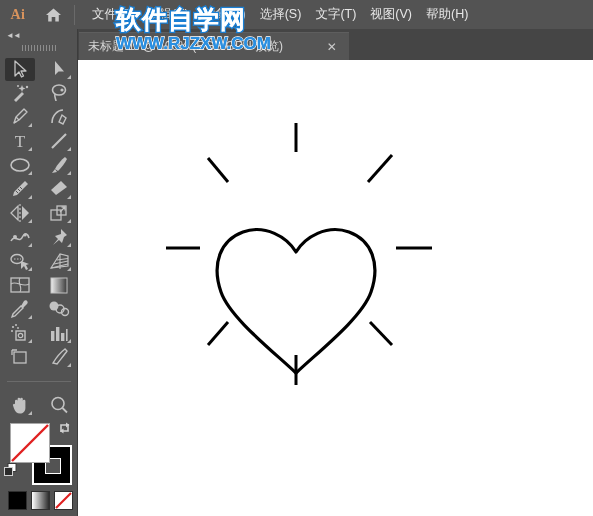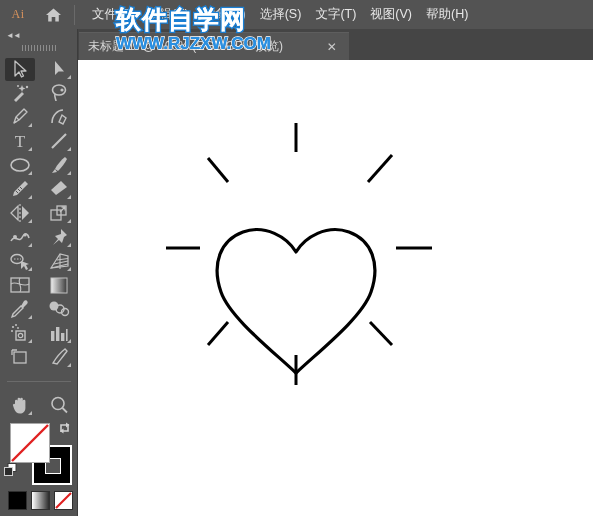--- a/index.html
+++ b/index.html
@@ -10,21 +10,21 @@
   }
   #app{ position:relative; width:593px; height:516px; }
 
   
   .menubar{
     position:absolute; left:0; top:0; width:593px; height:29px;
     background:#535353; display:flex; align-items:center;
   }
   .ai-logo{
     width:36px; height:29px; display:flex; align-items:center; justify-content:center;
-    color:#d8935d; font-size:12px; font-weight:normal; letter-spacing:.5px;
+    color:#d8935d; font-size:14px; font-weight:bold; letter-spacing:.5px;
     font-family:"Liberation Serif", serif;
   }
   .home-btn{
     width:34px; height:29px; display:flex; align-items:center; justify-content:center;
   }
   .vsep{ width:1px; height:20px; background:#6a6a6a; margin:0 4px; }
   .menu-items{ display:flex; align-items:center; margin-left:6px; }
   .menu-item{
     color:#e6e6e6; font-size:12.5px; padding:0 7px; height:15px;
     display:flex; align-items:center; white-space:nowrap;

